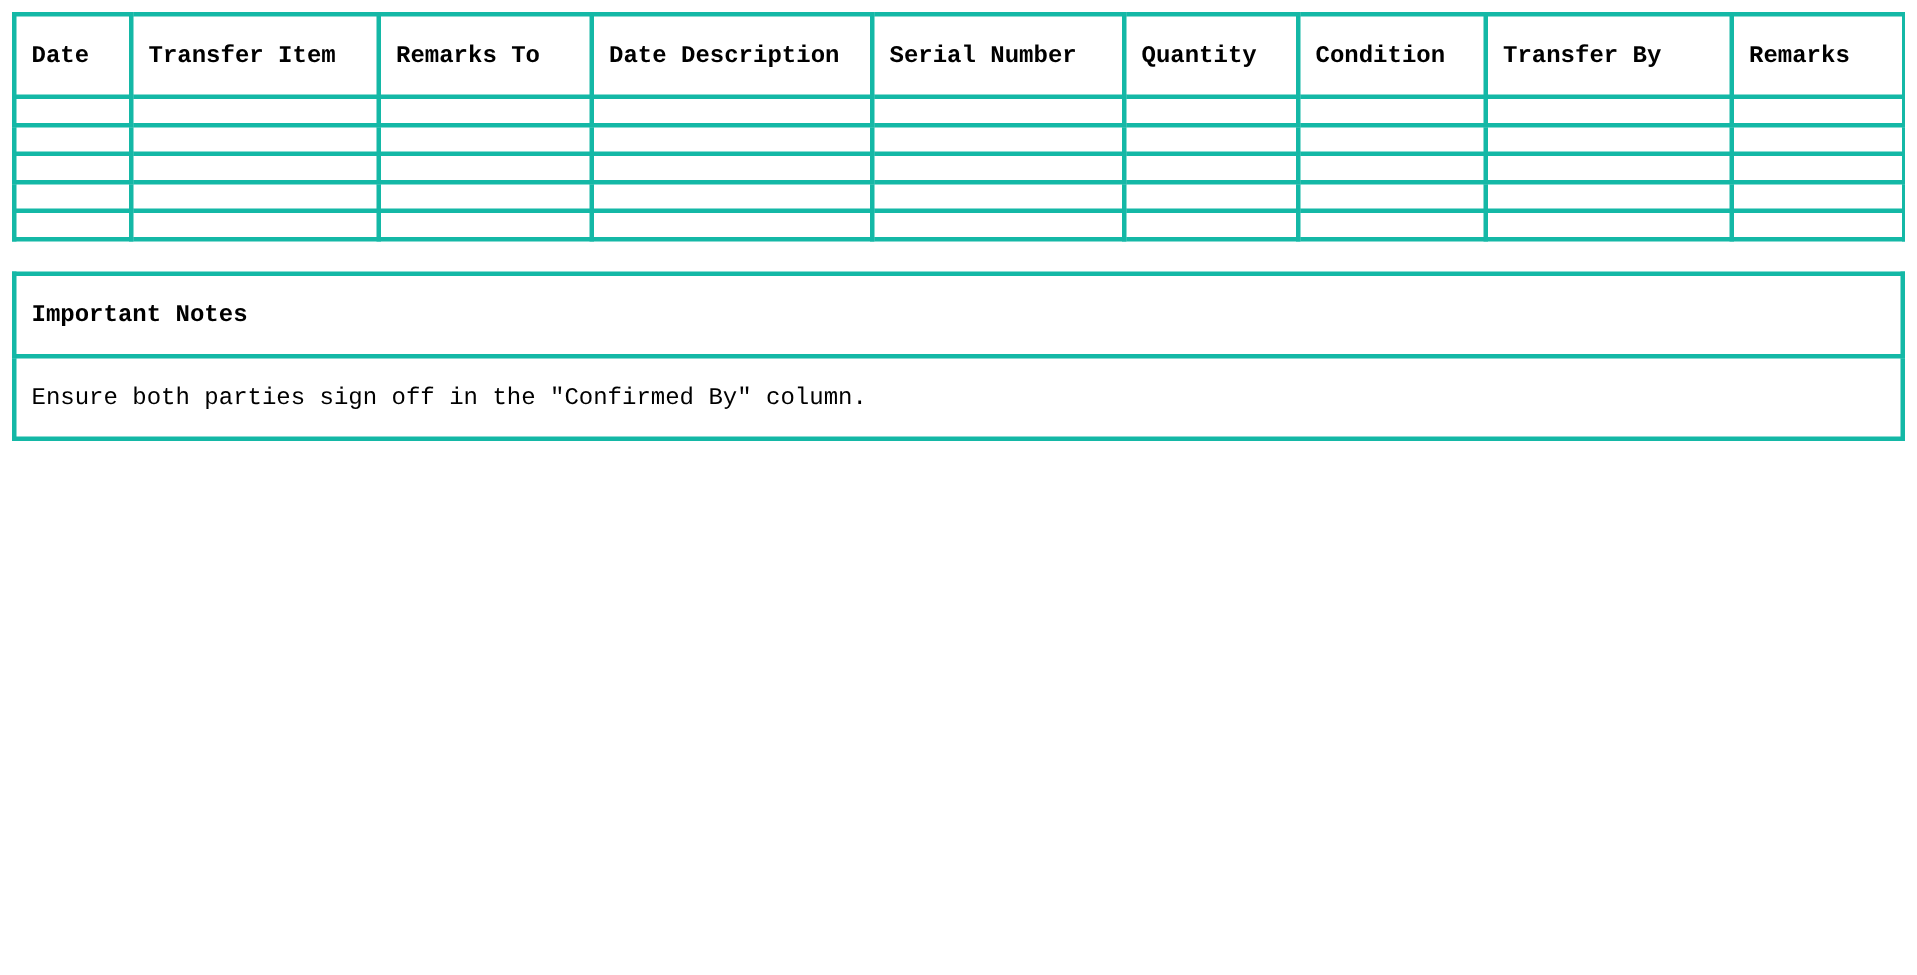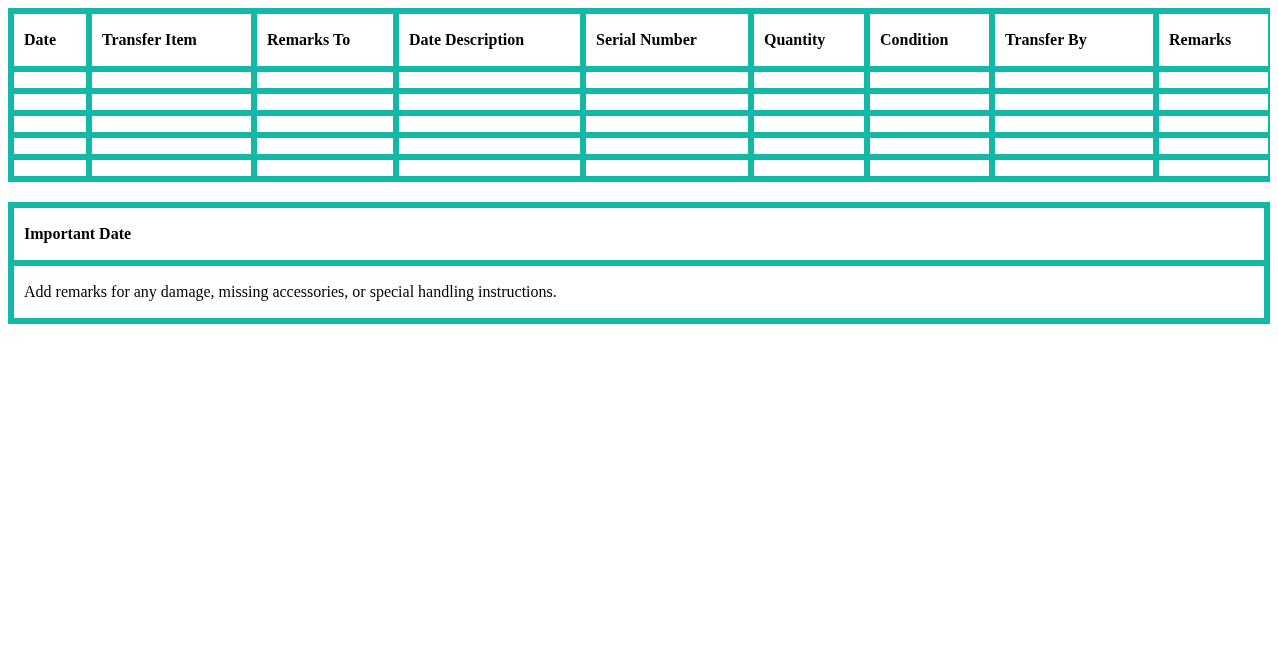--- a/index.html
+++ b/index.html
@@ -10,26 +10,27 @@
     font-size: 16px;
   }
   body { margin: 8px; width: 1262px; }
   table {
     border-collapse: collapse;
     width: 100%;
     table-layout: fixed;
     border: 2px solid #000000;
   }
   th, td {
-    border: 6px solid #14b8a6;
+    border: 3px solid #14b8a6;
     padding: 17px 10px;
     text-align: left;
     vertical-align: middle;
     overflow: hidden;
     white-space: nowrap;
+    font-family: Liberation Mono, monospace;
   }
   th { font-weight: bold; }
   .log-table tbody td { height: 17px; padding-top: 8px; padding-bottom: 8px; }
   .notes-table { margin-top: 20px; }
   .notes-title { font-weight: bold; }
 </style>
 </head>
 <body>
 
 <table class="log-table">
@@ -112,19 +113,19 @@
         <td></td>
         <td></td>
         <td></td>
     </tr>
   </tbody>
 </table>
 
 <table class="notes-table">
   <tbody>
     <tr>
-      <td class="notes-title">Important Date</td>
+      <td class="notes-title">Important Notes</td>
     </tr>
     <tr>
-      <td>Add remarks for any damage, missing accessories, or special handling instructions.</td>
+      <td>Ensure both parties sign off in the "Confirmed By" column.</td>
     </tr>
   </tbody>
 </table>
 
 </body></html>

